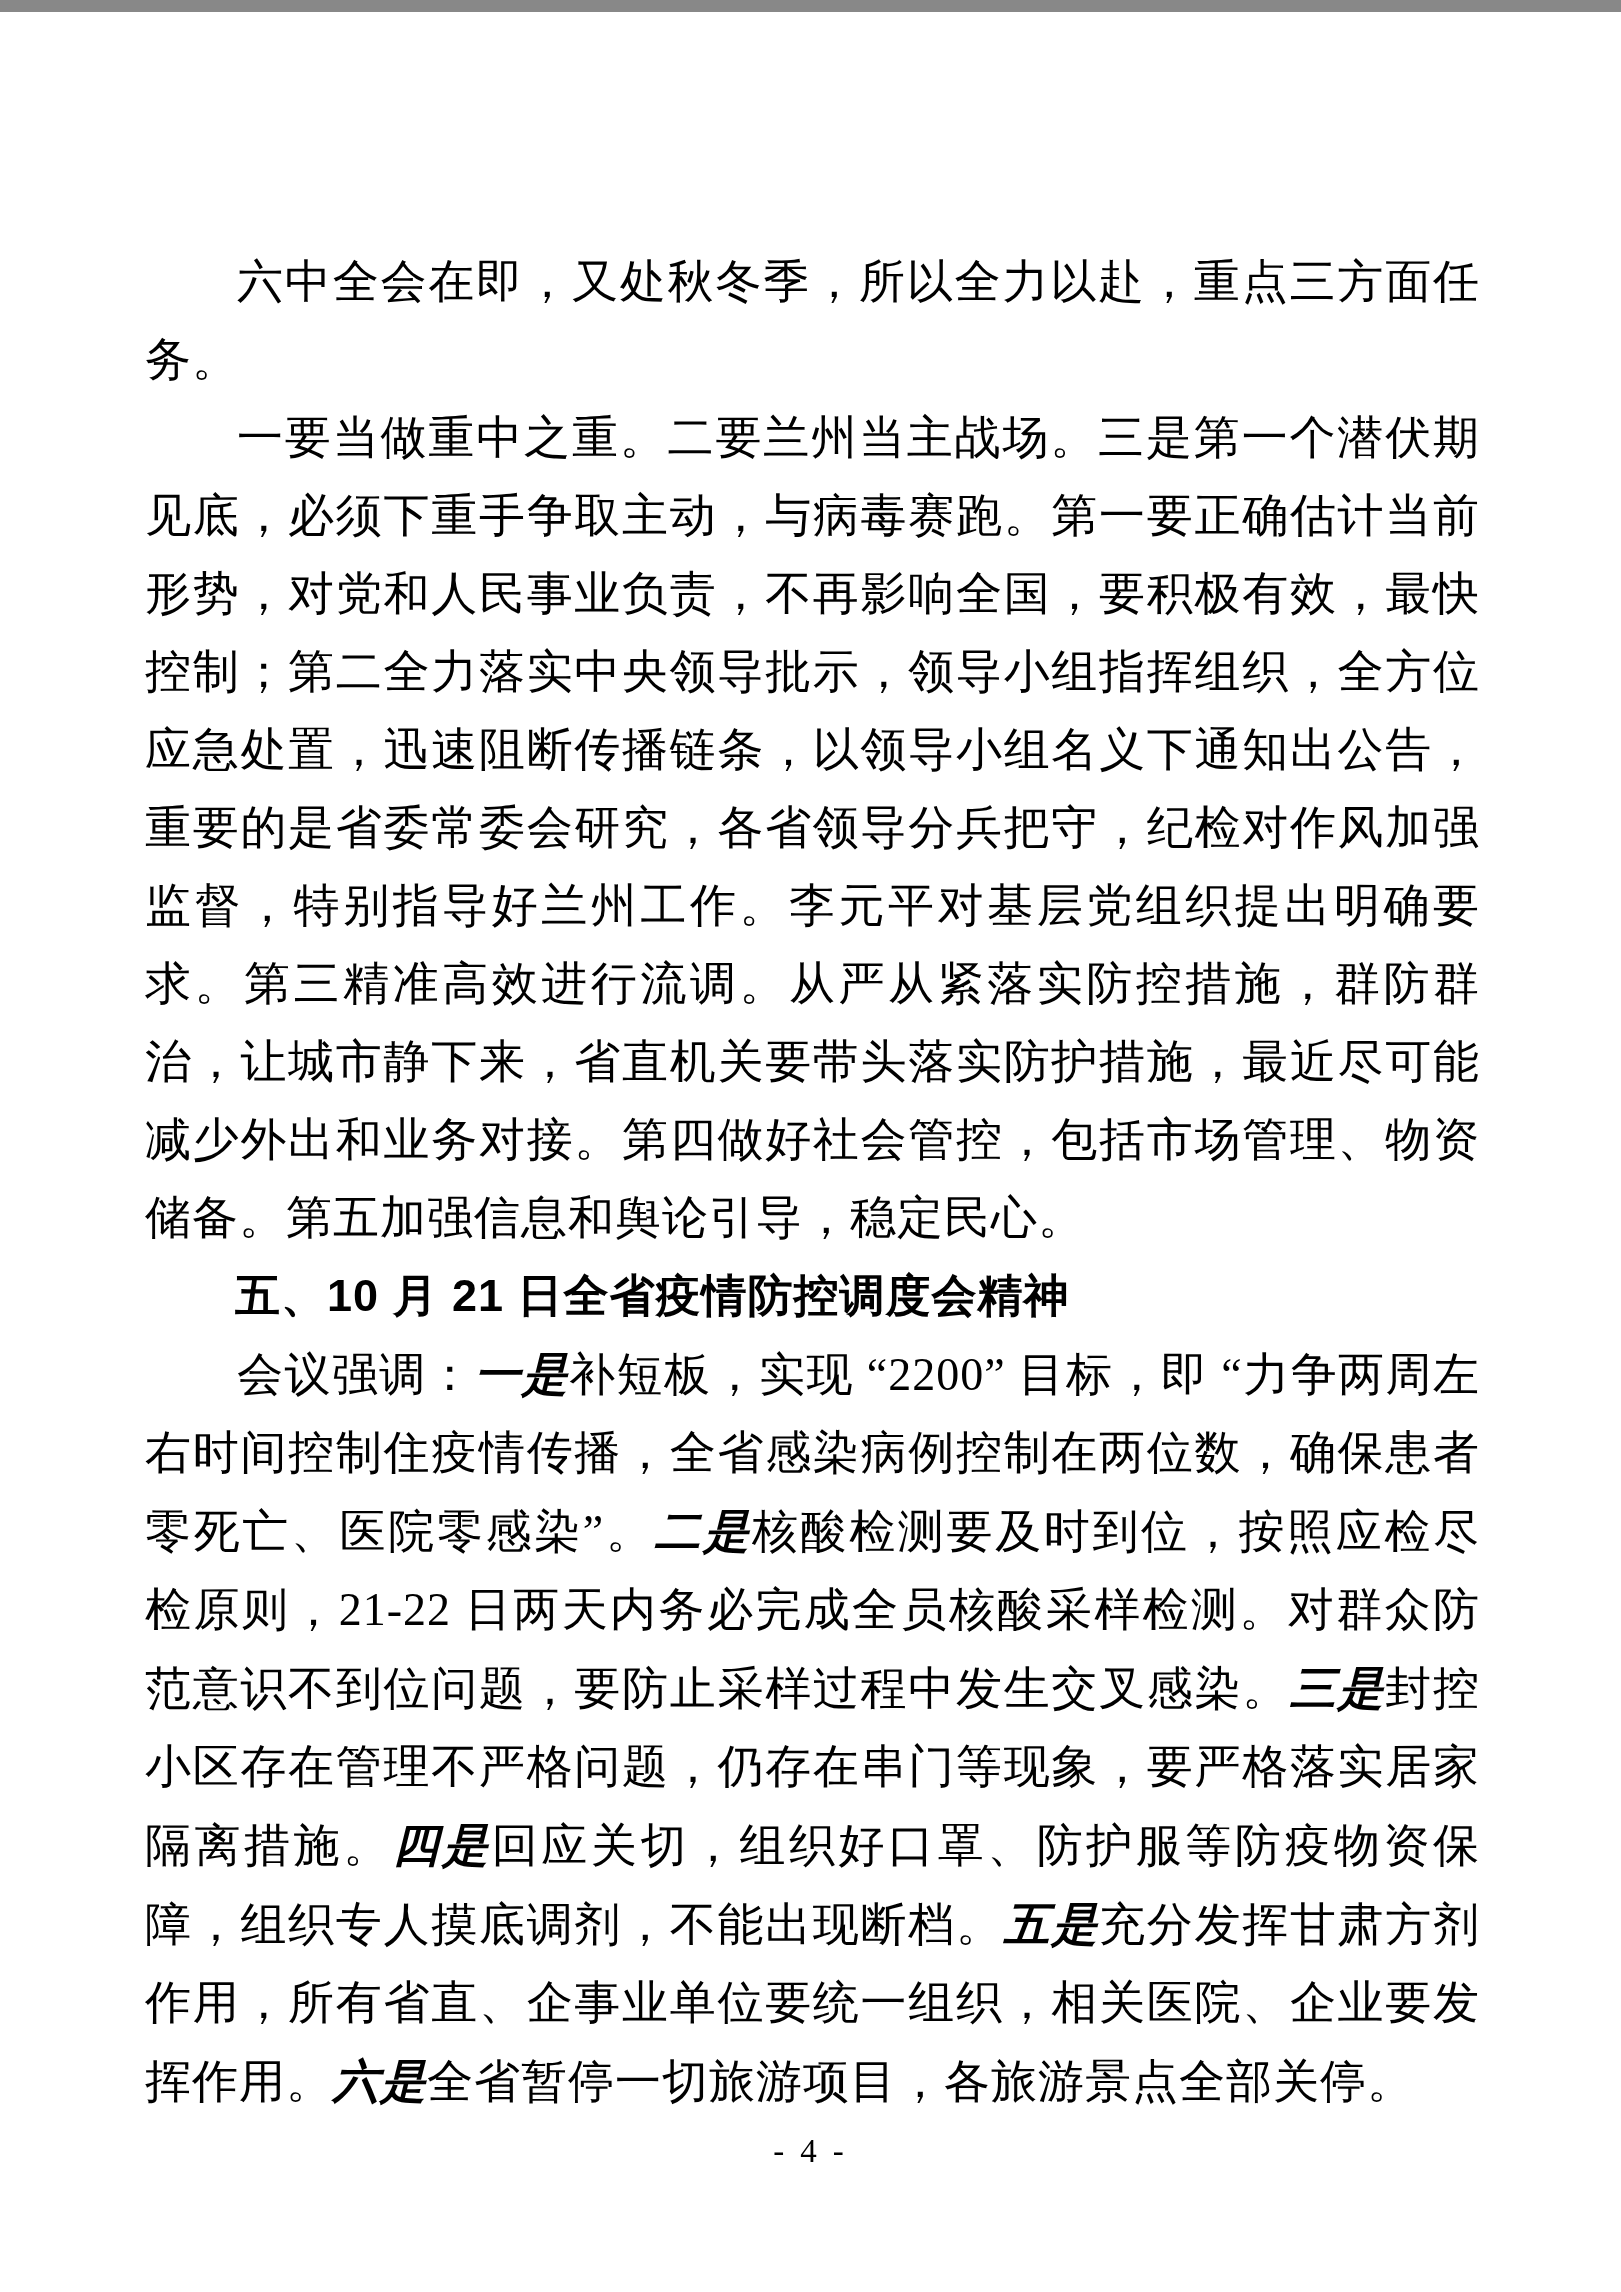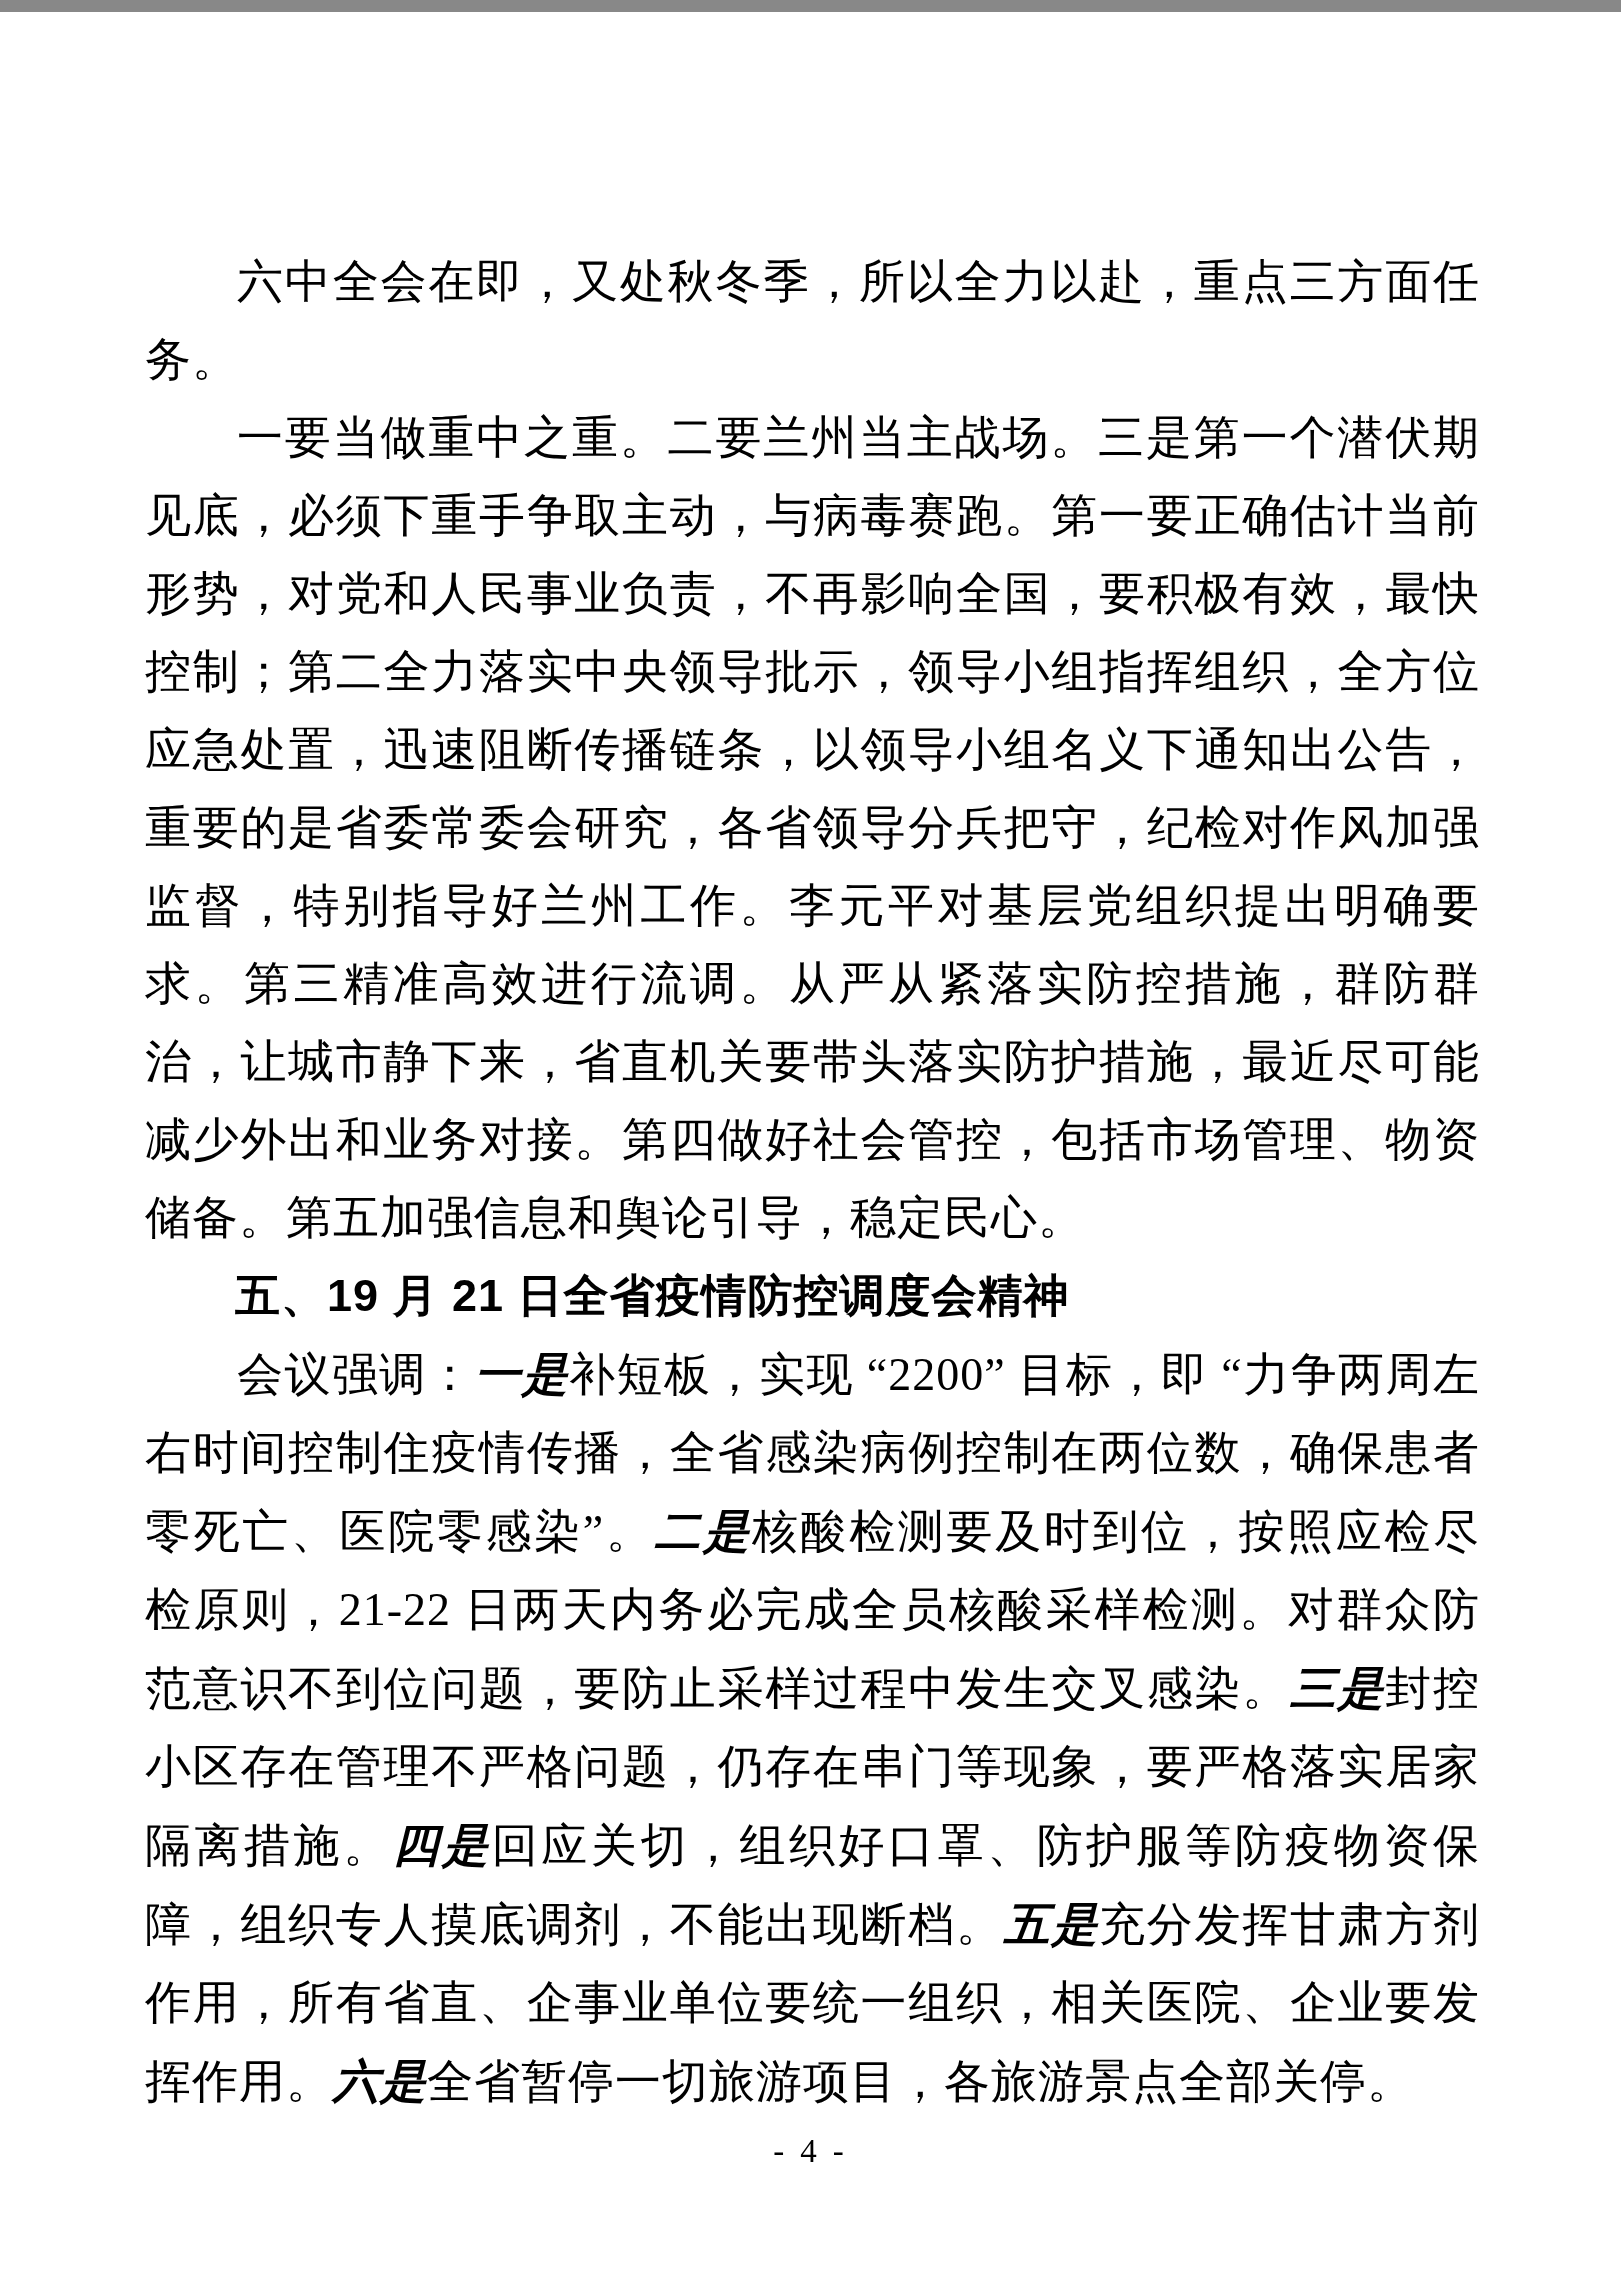--- a/index.html
+++ b/index.html
@@ -53,18 +53,18 @@
     color: #000000;
   }
 </style>
 </head>
 <body>
 
 <div class="page">
   <div class="content">
     <p class="para">六中全会在即，又处秋冬季，所以全力以赴，重点三方面任务。</p>
     <p class="para">一要当做重中之重。二要兰州当主战场。三是第一个潜伏期见底，必须下重手争取主动，与病毒赛跑。第一要正确估计当前形势，对党和人民事业负责，不再影响全国，要积极有效，最快控制；第二全力落实中央领导批示，领导小组指挥组织，全方位应急处置，迅速阻断传播链条，以领导小组名义下通知出公告，重要的是省委常委会研究，各省领导分兵把守，纪检对作风加强监督，特别指导好兰州工作。李元平对基层党组织提出明确要求。第三精准高效进行流调。从严从紧落实防控措施，群防群治，让城市静下来，省直机关要带头落实防护措施，最近尽可能减少外出和业务对接。第四做好社会管控，包括市场管理、物资储备。第五加强信息和舆论引导，稳定民心。</p>
-    <h2 class="heading">五、19 月 21 日全省疫情防控调度会精神</h2>
+    <h2 class="heading">五、10 月 21 日全省疫情防控调度会精神</h2>
     <p class="para"><span>会议强调：</span><span class="b">一是</span><span>补短板，实现 “2200” 目标，即 “力争两周左右时间控制住疫情传播，全省感染病例控制在两位数，确保患者零死亡、医院零感染”。</span><span class="b">二是</span><span>核酸检测要及时到位，按照应检尽检原则，21-22 日两天内务必完成全员核酸采样检测。对群众防范意识不到位问题，要防止采样过程中发生交叉感染。</span><span class="b">三是</span><span>封控小区存在管理不严格问题，仍存在串门等现象，要严格落实居家隔离措施。</span><span class="b">四是</span><span>回应关切，组织好口罩、防护服等防疫物资保障，组织专人摸底调剂，不能出现断档。</span><span class="b">五是</span><span>充分发挥甘肃方剂作用，所有省直、企事业单位要统一组织，相关医院、企业要发挥作用。</span><span class="b">六是</span><span>全省暂停一切旅游项目，各旅游景点全部关停。</span></p>
   </div>
   <div class="footer">- 4 -</div>
 </div>
 
 
 </body></html>

